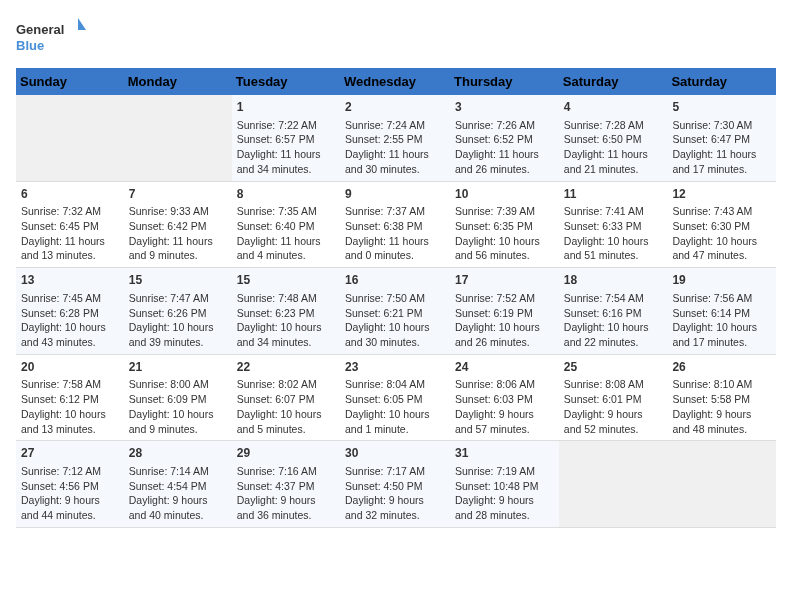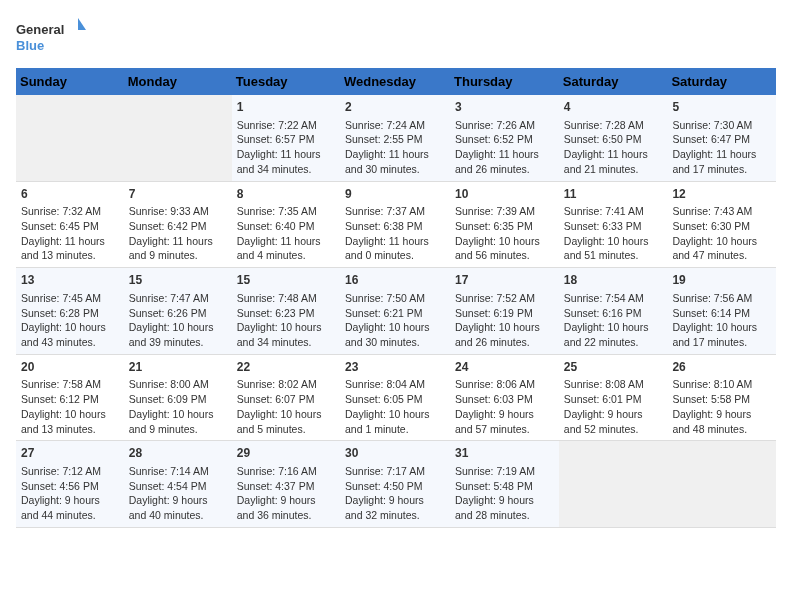--- a/index.html
+++ b/index.html
@@ -316,21 +316,21 @@
         <td>
           <span class="day-num">30</span>
           <div class="cell-text">Sunrise: 7:17 AM</div>
           <div class="cell-text">Sunset: 4:50 PM</div>
           <div class="cell-text">Daylight: 9 hours</div>
           <div class="cell-text">and 32 minutes.</div>
         </td>
         <td>
           <span class="day-num">31</span>
           <div class="cell-text">Sunrise: 7:19 AM</div>
-          <div class="cell-text">Sunset: 5:48 PM</div>
+          <div class="cell-text">Sunset: 10:48 PM</div>
           <div class="cell-text">Daylight: 9 hours</div>
           <div class="cell-text">and 28 minutes.</div>
         </td>
         <td class="empty"></td>
         <td class="empty"></td>
       </tr>
     </tbody>
 </table>
 
 </body></html>

